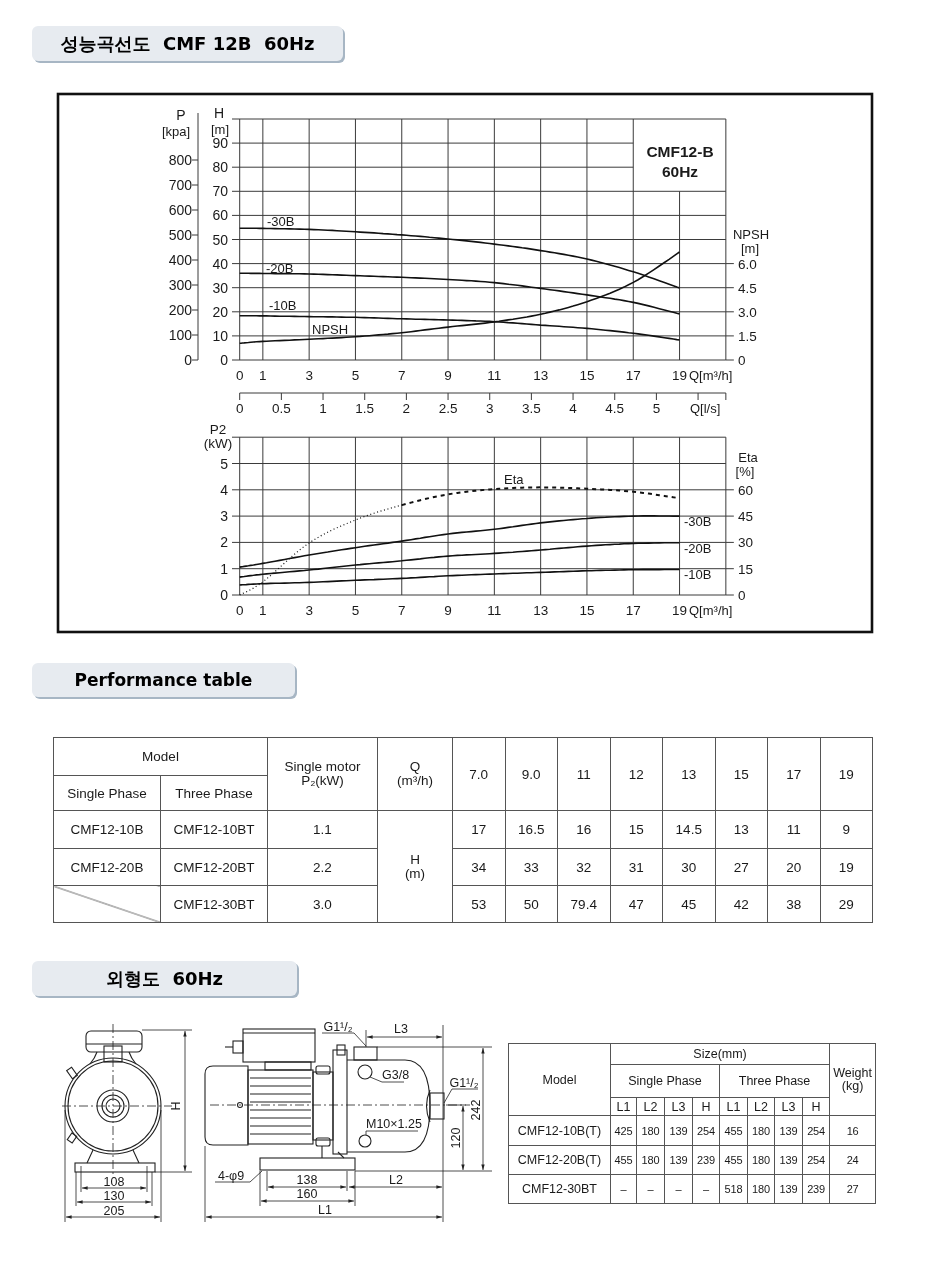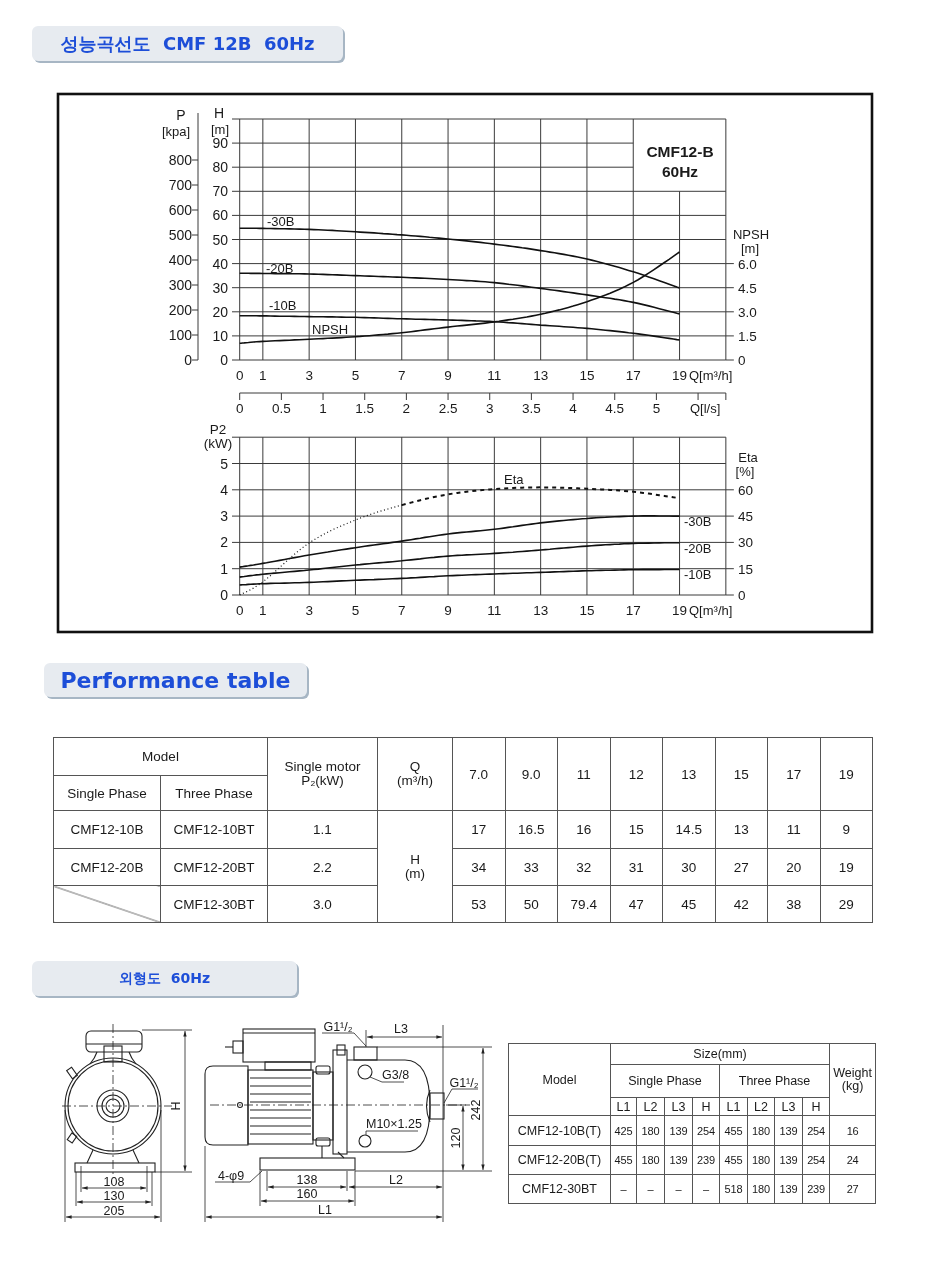--- a/index.html
+++ b/index.html
@@ -1,23 +1,23 @@
 <!DOCTYPE html>
 <html><head>
 <meta charset="utf-8">
 <style>
   html, body { margin: 0; padding: 0; background: #ffffff; }
   body { width: 925px; height: 1269px; position: relative; overflow: hidden;
          font-family: "Liberation Sans", "DejaVu Sans", sans-serif; color: #1a1a1a; }
   .badge { position: absolute; background: #e7ebf0; border-radius: 6px;
            box-shadow: 2px 2px 0 #a7b6c4; display: flex; align-items: center; justify-content: center;
-           font-family: "DejaVu Sans", "Liberation Sans", sans-serif; font-weight: bold; color: #1d4ed8; }
+           font-family: "DejaVu Sans", "Liberation Sans", sans-serif; font-weight: bold; color: #000000; }
   #badge-curve { left: 32px; top: 26px; width: 311px; height: 35px; font-size: 18px; white-space: pre; }
-  #badge-table { left: 32px; top: 663px; width: 263px; height: 34px; font-size: 22px; margin-left: 12px; }
-  #badge-dim   { left: 32px; top: 961px; width: 265px; height: 35px; font-size: 14px; white-space: pre; }
+  #badge-table { left: 32px; top: 663px; width: 263px; height: 34px; font-size: 17px; }
+  #badge-dim   { left: 32px; top: 961px; width: 265px; height: 35px; font-size: 18px; white-space: pre; }
 
   svg { position: absolute; overflow: visible; }
   #chart-svg { left: 0; top: 0; width: 925px; height: 640px; }
   #chart-svg text { font-family: "Liberation Sans", sans-serif; fill: #1a1a1a; }
   .grid { stroke: #3b3b3b; stroke-width: 1; }
   .axis { stroke: #3b3b3b; stroke-width: 1; }
   .curve { fill: none; stroke: #111; stroke-width: 1.6; }
 
   table.tbl { position: absolute; border-collapse: collapse; table-layout: fixed; }
   table.tbl td, table.tbl th { border: 1.4px solid #555; text-align: center; vertical-align: middle;

